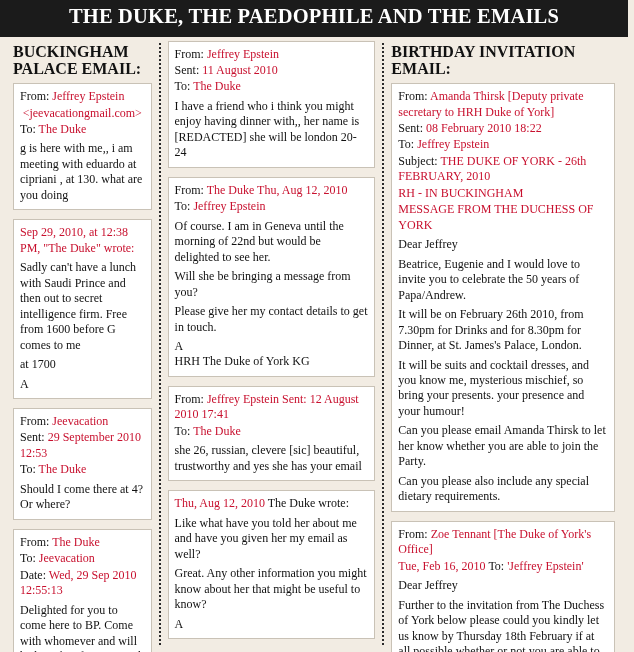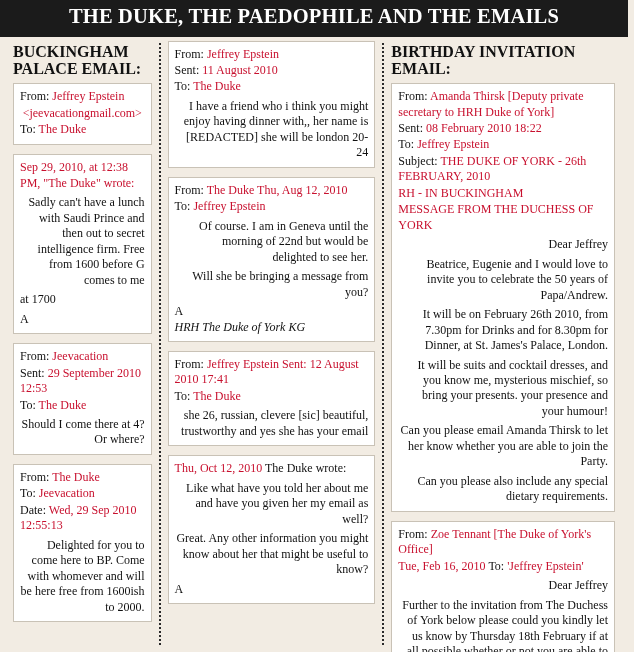--- a/index.html
+++ b/index.html
@@ -60,41 +60,42 @@
     background:#ffffff;
     padding:5px 6px 6px 6px;
     margin-bottom:9px;
     font-size:12px;
     line-height:1.29;
     box-sizing:border-box;
   }
   .ln{margin:0 0 1px 0;}
   .lbl{color:#111;}
   .red{color:#c8102e;}
-  .tight{margin:0;font-style:italic;}
-  .body-txt{margin:4px 0 0 0;text-align:right;}
+  .tight{margin:0;}
+  .body-txt{margin:4px 0 0 0;}
   .sig{margin:4px 0 0 0;}
   .nowrap-fix{word-break:break-word;text-align:center;}
 </style>
 </head>
 <body>
 
 <div class="page">
 
   <div class="headline">THE DUKE, THE PAEDOPHILE AND THE EMAILS</div>
 
   <div class="columns">
 
     <div class="col c1">
       <div class="coltitle">BUCKINGHAM PALACE EMAIL:</div>
 
       <div class="card">
         <div class="ln"><span class="lbl">From: </span><span class="red">Jeffrey Epstein</span></div>
         <div class="ln nowrap-fix"><span class="red">&lt;jeevacationgmail.com&gt;</span></div>
         <div class="ln"><span class="lbl">To: </span><span class="red">The Duke</span></div>
+        <div class="body-txt">g is here with me,, i am meeting with eduardo at cipriani , at 130. what are you doing</div>
       </div>
 
       <div class="card">
         <div class="ln"><span class="red">Sep 29, 2010, at 12:38 PM, "The Duke" wrote:</span></div>
         <div class="body-txt">Sadly can't have a lunch with Saudi Prince and then out to secret intelligence firm. Free from 1600 before G comes to me</div>
         <div class="sig">at 1700</div>
         <div class="sig">A</div>
       </div>
 
       <div class="card">
@@ -122,32 +123,33 @@
         <div class="ln"><span class="lbl">Sent: </span><span class="red">11 August 2010</span></div>
         <div class="ln"><span class="lbl">To: </span><span class="red">The Duke</span></div>
         <div class="body-txt">I have a friend who i think you might enjoy having dinner with,, her name is [REDACTED] she will be london 20-24</div>
       </div>
 
       <div class="card">
         <div class="ln"><span class="lbl">From: </span><span class="red">The Duke Thu, Aug 12, 2010</span></div>
         <div class="ln"><span class="lbl">To: </span><span class="red">Jeffrey Epstein</span></div>
         <div class="body-txt">Of course. I am in Geneva until the morning of 22nd but would be delighted to see her.</div>
         <div class="body-txt">Will she be bringing a message from you?</div>
+        <div class="body-txt">Please give her my contact details to get in touch.</div>
         <div class="sig">A</div>
         <div class="tight">HRH The Duke of York KG</div>
       </div>
 
       <div class="card">
         <div class="ln"><span class="lbl">From: </span><span class="red">Jeffrey Epstein Sent: </span><span class="red">12 August 2010 17:41</span></div>
         <div class="ln"><span class="lbl">To: </span><span class="red">The Duke</span></div>
         <div class="body-txt">she 26, russian, clevere [sic] beautiful, trustworthy and yes she has your email</div>
       </div>
 
       <div class="card">
-        <div class="ln"><span class="red">Thu, Oct 12, 2010</span><span> The Duke wrote:</span></div>
+        <div class="ln"><span class="red">Thu, Aug 12, 2010</span><span> The Duke wrote:</span></div>
         <div class="body-txt">Like what have you told her about me and have you given her my email as well?</div>
         <div class="body-txt">Great. Any other information you might know about her that might be useful to know?</div>
         <div class="sig">A</div>
 
       </div>
 
     </div>
 
     <div class="divider"></div>
 

